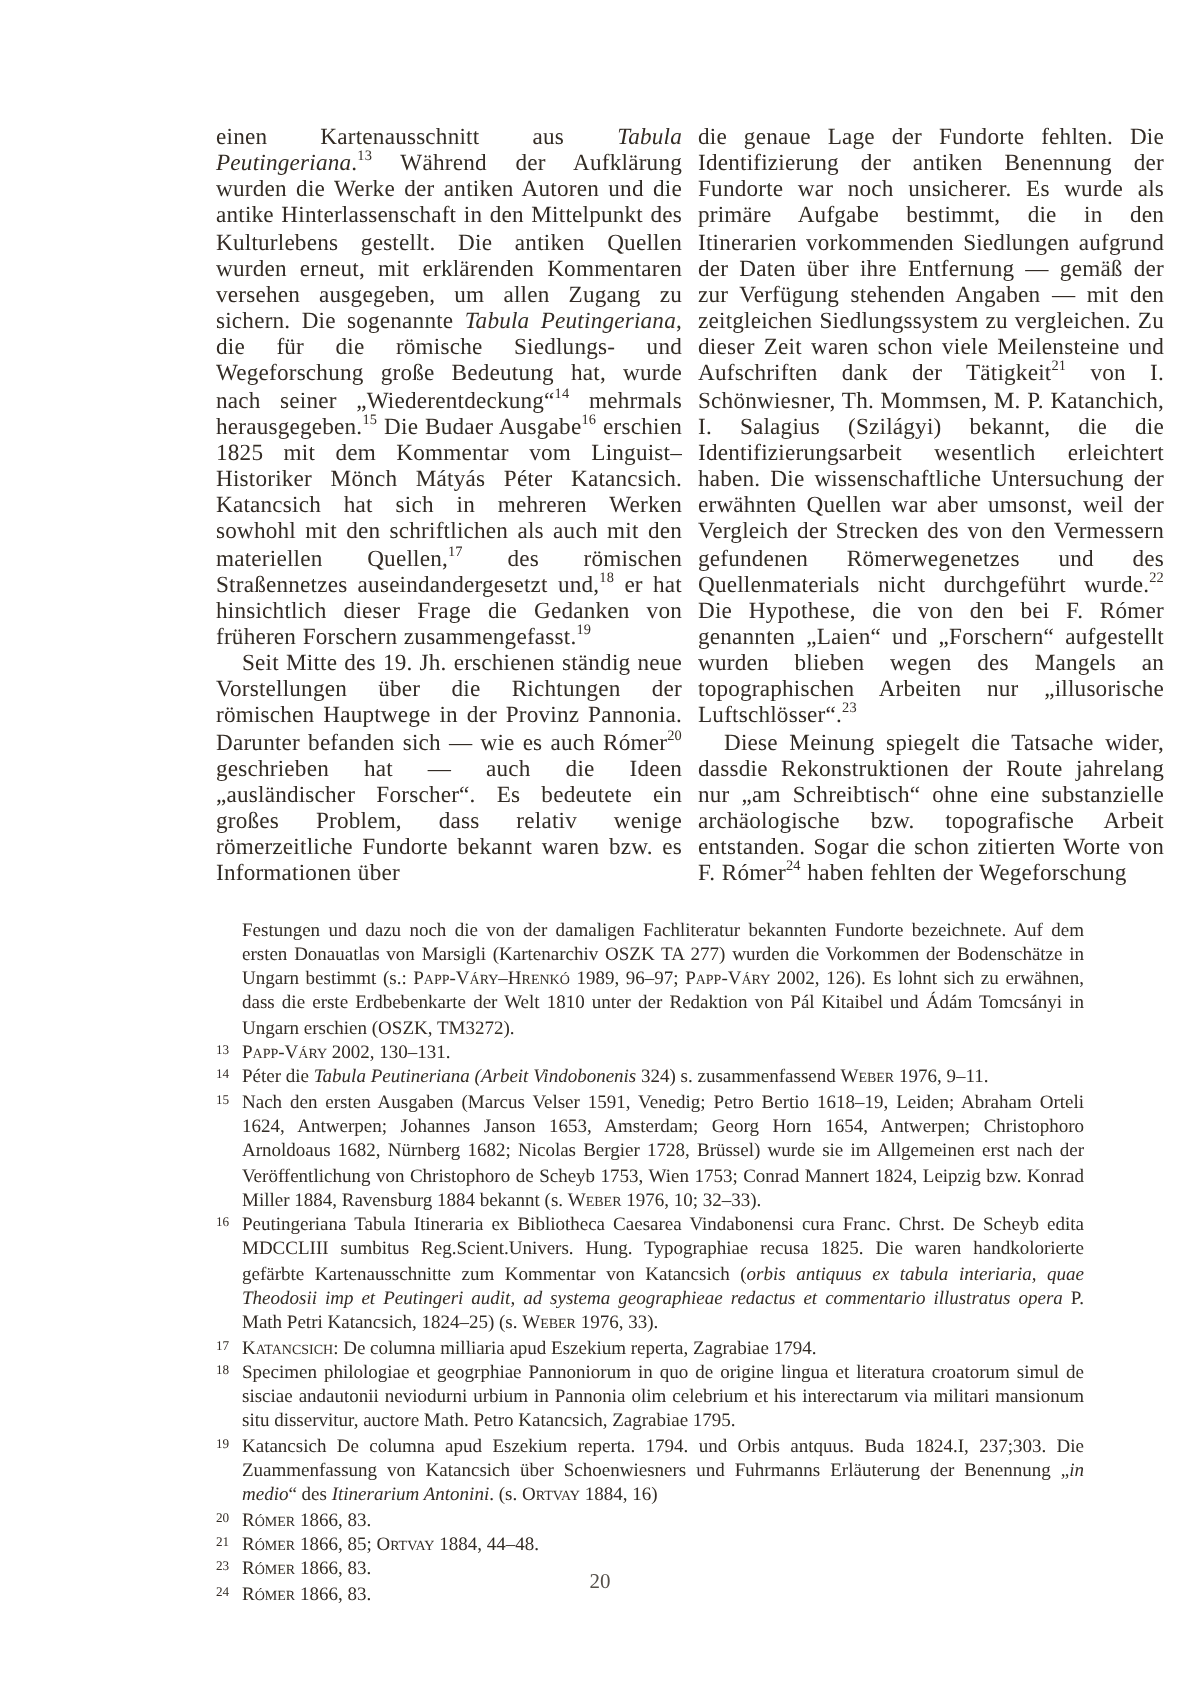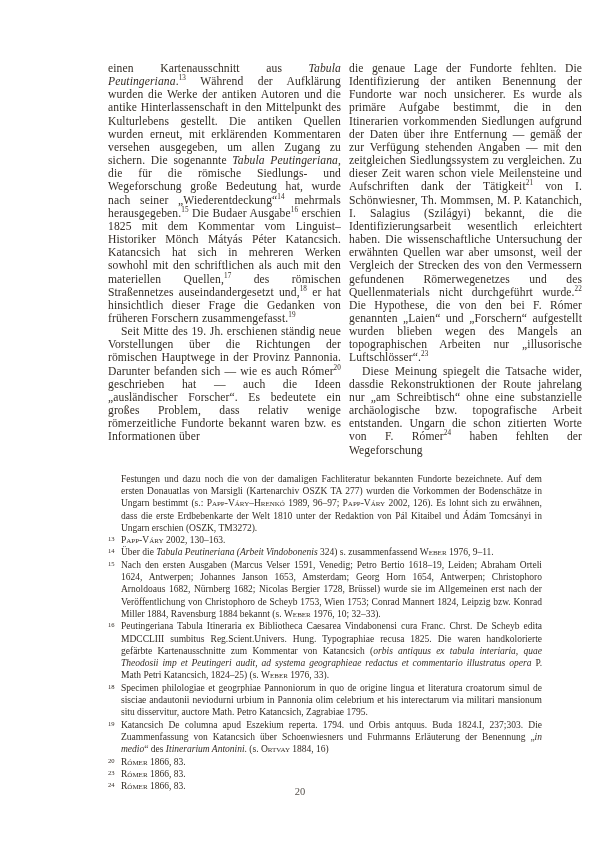--- a/index.html
+++ b/index.html
@@ -72,31 +72,33 @@
 <body>
 
 <div class="page">
   <main class="columns">
     <section class="col">
         <p class="para"><span>einen Kartenausschnitt aus </span><span class="it">Tabula Peutingeriana</span><span>.</span><sup class="sup">13</sup><span> Während der Aufklärung wurden die Werke der antiken Autoren und die antike Hinterlassenschaft in den Mittelpunkt des Kulturlebens gestellt. Die antiken Quellen wurden erneut, mit erklärenden Kommentaren versehen ausgegeben, um allen Zugang zu sichern. Die sogenannte </span><span class="it">Tabula Peutingeriana</span><span>, die für die römische Siedlungs- und Wegeforschung große Bedeutung hat, wurde nach seiner „Wiederentdeckung“</span><sup class="sup">14</sup><span> mehrmals herausgegeben.</span><sup class="sup">15</sup><span> Die Budaer Ausgabe</span><sup class="sup">16</sup><span> erschien 1825 mit dem Kommentar vom Linguist–Historiker Mönch Mátyás Péter Katancsich. Katancsich hat sich in mehreren Werken sowhohl mit den schriftlichen als auch mit den materiellen Quellen,</span><sup class="sup">17</sup><span> des römischen Straßennetzes auseindandergesetzt und,</span><sup class="sup">18</sup><span> er hat hinsichtlich dieser Frage die Gedanken von früheren Forschern zusammengefasst.</span><sup class="sup">19</sup></p>
         <p class="para indent"><span>Seit Mitte des 19. Jh. erschienen ständig neue Vorstellungen über die Richtungen der römischen Hauptwege in der Provinz Pannonia. Darunter befanden sich — wie es auch Rómer</span><sup class="sup">20</sup><span> geschrieben hat — auch die Ideen „ausländischer Forscher“. Es bedeutete ein großes Problem, dass relativ wenige römerzeitliche Fundorte bekannt waren bzw. es Informationen über</span></p>
       </section>
     <section class="col">
         <p class="para"><span>die genaue Lage der Fundorte fehlten. Die Identifizierung der antiken Benennung der Fundorte war noch unsicherer. Es wurde als primäre Aufgabe bestimmt, die in den Itinerarien vorkommenden Siedlungen aufgrund der Daten über ihre Entfernung — gemäß der zur Verfügung stehenden Angaben — mit den zeitgleichen Siedlungssystem zu vergleichen. Zu dieser Zeit waren schon viele Meilensteine und Aufschriften dank der Tätigkeit</span><sup class="sup">21</sup><span> von I. Schönwiesner, Th. Mommsen, M. P. Katanchich, I. Salagius (Szilágyi) bekannt, die die Identifizierungsarbeit wesentlich erleichtert haben. Die wissenschaftliche Untersuchung der erwähnten Quellen war aber umsonst, weil der Vergleich der Strecken des von den Vermessern gefundenen Römerwegenetzes und des Quellenmaterials nicht durchgeführt wurde.</span><sup class="sup">22</sup><span> Die Hypothese, die von den bei F. Rómer genannten „Laien“ und „Forschern“ aufgestellt wurden blieben wegen des Mangels an topographischen Arbeiten nur „illusorische Luftschlösser“.</span><sup class="sup">23</sup></p>
-        <p class="para indent"><span>Diese Meinung spiegelt die Tatsache wider, dassdie Rekonstruktionen der Route jahrelang nur „am Schreibtisch“ ohne eine substanzielle archäologische bzw. topografische Arbeit entstanden. Ungarn die schon zitierten Worte von F. Rómer</span><sup class="sup">24</sup><span> haben fehlten der Wegeforschung</span></p>
+        <p class="para indent"><span>Diese Meinung spiegelt die Tatsache wider, dassdie Rekonstruktionen der Route jahrelang nur „am Schreibtisch“ ohne eine substanzielle archäologische bzw. topografische Arbeit entstanden. Sogar die schon zitierten Worte von F. Rómer</span><sup class="sup">24</sup><span> haben fehlten der Wegeforschung</span></p>
       </section>
   </main>
 
   <footer class="footnotes">
       <div class="footnote"><span>Festungen und dazu noch die von der damaligen Fachliteratur bekannten Fundorte bezeichnete. Auf dem ersten Donauatlas von Marsigli (Kartenarchiv OSZK TA 277) wurden die Vorkommen der Bodenschätze in Ungarn bestimmt (s.: </span><span class="sc">Papp-Váry–Hrenkó</span><span> 1989, 96–97; </span><span class="sc">Papp-Váry</span><span> 2002, 126). Es lohnt sich zu erwähnen, dass die erste Erdbebenkarte der Welt 1810 unter der Redaktion von Pál Kitaibel und Ádám Tomcsányi in Ungarn erschien (OSZK, TM3272).</span></div>
-      <div class="footnote"><span class="fn-num">13</span><span class="sc">Papp-Váry</span><span> 2002, 130–163.</span></div>
-      <div class="footnote"><span class="fn-num">14</span><span>Über die </span><span class="it">Tabula Peutineriana (Arbeit Vindobonenis</span><span> 324) s. zusammenfassend </span><span class="sc">Weber</span><span> 1976, 9–11.</span></div>
+      <div class="footnote"><span class="fn-num">13</span><span class="sc">Papp-Váry</span><span> 2002, 130–131.</span></div>
+      <div class="footnote"><span class="fn-num">14</span><span>Péter die </span><span class="it">Tabula Peutineriana (Arbeit Vindobonenis</span><span> 324) s. zusammenfassend </span><span class="sc">Weber</span><span> 1976, 9–11.</span></div>
       <div class="footnote"><span class="fn-num">15</span><span>Nach den ersten Ausgaben (Marcus Velser 1591, Venedig; Petro Bertio 1618–19, Leiden; Abraham Orteli 1624, Antwerpen; Johannes Janson 1653, Amsterdam; Georg Horn 1654, Antwerpen; Christophoro Arnoldoaus 1682, Nürnberg 1682; Nicolas Bergier 1728, Brüssel) wurde sie im Allgemeinen erst nach der Veröffentlichung von Christophoro de Scheyb 1753, Wien 1753; Conrad Mannert 1824, Leipzig bzw. Konrad Miller 1884, Ravensburg 1884 bekannt (s. </span><span class="sc">Weber</span><span> 1976, 10; 32–33).</span></div>
       <div class="footnote"><span class="fn-num">16</span><span>Peutingeriana Tabula Itineraria ex Bibliotheca Caesarea Vindabonensi cura Franc. Chrst. De Scheyb edita MDCCLIII sumbitus Reg.Scient.Univers. Hung. Typographiae recusa 1825. Die waren handkolorierte gefärbte Kartenausschnitte zum Kommentar von Katancsich (</span><span class="it">orbis antiquus ex tabula interiaria, quae Theodosii imp et Peutingeri audit, ad systema geographieae redactus et commentario illustratus opera</span><span> P. Math Petri Katancsich, 1824–25) (s. </span><span class="sc">Weber</span><span> 1976, 33).</span></div>
+      <div class="footnote"><span class="fn-num">17</span><span class="sc">Katancsich</span><span>: De columna milliaria apud Eszekium reperta, Zagrabiae 1794.</span></div>
       <div class="footnote"><span class="fn-num">18</span><span>Specimen philologiae et geogrphiae Pannoniorum in quo de origine lingua et literatura croatorum simul de sisciae andautonii neviodurni urbium in Pannonia olim celebrium et his interectarum via militari mansionum situ disservitur, auctore Math. Petro Katancsich, Zagrabiae 1795.</span></div>
       <div class="footnote"><span class="fn-num">19</span><span>Katancsich De columna apud Eszekium reperta. 1794. und Orbis antquus. Buda 1824.I, 237;303. Die Zuammenfassung von Katancsich über Schoenwiesners und Fuhrmanns Erläuterung der Benennung „</span><span class="it">in medio</span><span>“ des </span><span class="it">Itinerarium Antonini</span><span>. (s. </span><span class="sc">Ortvay</span><span> 1884, 16)</span></div>
       <div class="footnote"><span class="fn-num">20</span><span class="sc">Rómer</span><span> 1866, 83.</span></div>
+      <div class="footnote"><span class="fn-num">21</span><span class="sc">Rómer</span><span> 1866, 85; </span><span class="sc">Ortvay</span><span> 1884, 44–48.</span></div>
       <div class="footnote"><span class="fn-num">23</span><span class="sc">Rómer</span><span> 1866, 83.</span></div>
       <div class="footnote"><span class="fn-num">24</span><span class="sc">Rómer</span><span> 1866, 83.</span></div>
     </footer>
 
   <div class="page-number">20</div>
 </div>
 
 </body></html>

